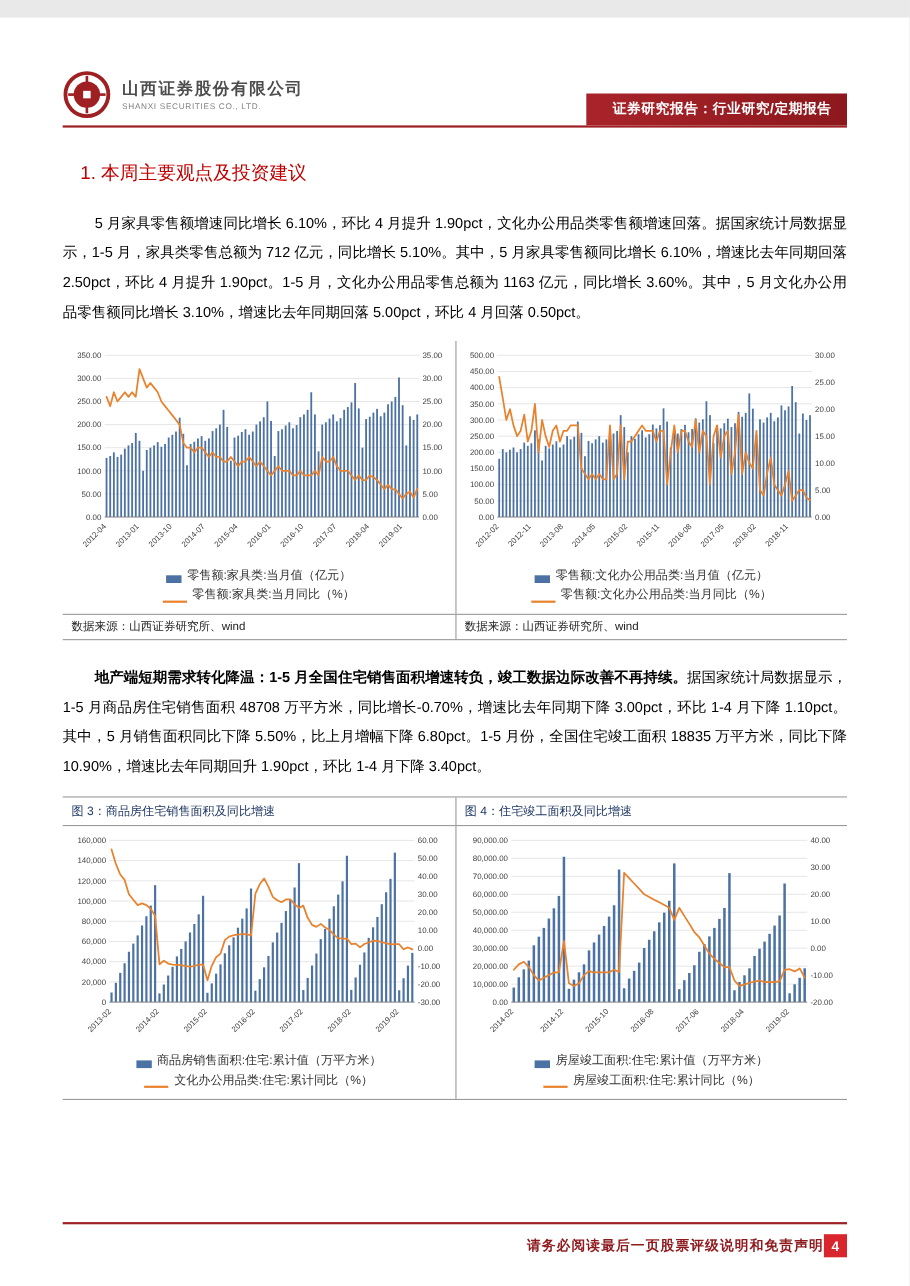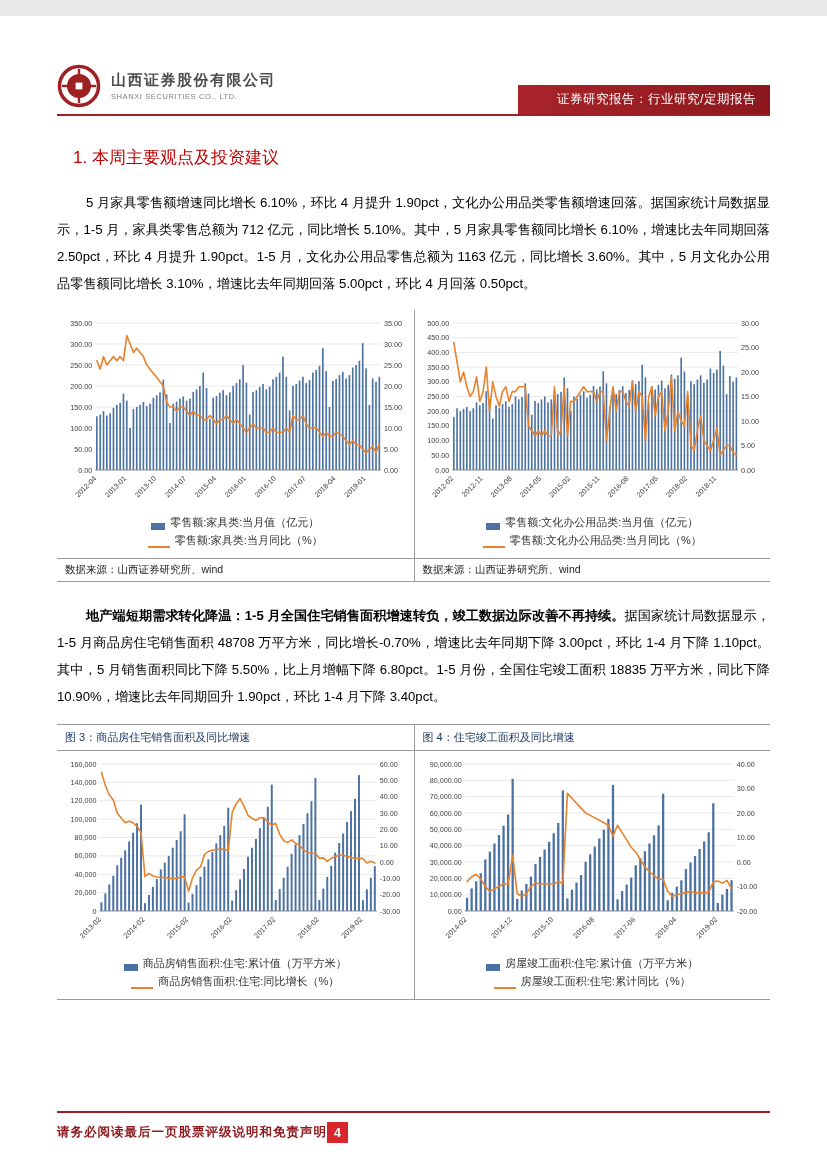--- a/index.html
+++ b/index.html
@@ -4,22 +4,22 @@
 <style>
   html,body{margin:0;padding:0;background:#e9e9e9;}
   .page{width:827px;height:1169px;margin:16px auto;background:#fff;position:relative;
         font-family:"Liberation Sans","DejaVu Sans",sans-serif;color:#111;
         box-sizing:border-box;padding:48px 57px 0;overflow:hidden;}
   
   .hdr{display:flex;justify-content:space-between;align-items:flex-end;border-bottom:2.5px solid #9E1F24;}
   .logo-block{display:flex;align-items:center;gap:10px;padding-bottom:6px;}
   .co-cn{font-size:15px;font-weight:bold;color:#4D4D4F;letter-spacing:1.5px;}
   .co-en{font-size:7.5px;color:#808285;letter-spacing:.6px;margin-top:2px;}
-  .banner{background:linear-gradient(90deg,#A8242A,#8C181D);color:#fff;font-weight:normal;
-          font-size:12.5px;padding:6px 14px 6px 39px;letter-spacing:.5px;white-space:nowrap;}
+  .banner{background:linear-gradient(90deg,#A8242A,#8C181D);color:#fff;font-weight:bold;
+          font-size:12.5px;padding:6px 14px 6px 24px;letter-spacing:.5px;white-space:nowrap;}
   
   .sec-title{margin:30px 0 0 16px;color:#C00000;font-size:17px;font-weight:normal;}
   
   .body-para{margin:20px 0 0;font-size:13.2px;line-height:2.05;text-align:justify;
              text-indent:2.2em;color:#000;}
   .body-para b{font-weight:bold;}
   
   .fig-block{margin-top:13px;}
   .fig-row{display:grid;grid-template-columns:1fr 1fr;}
   .fig-row>div:nth-child(2){border-left:1px solid #9a9a9a;}
@@ -30,21 +30,21 @@
   .bb{border-bottom:1px solid #9a9a9a;}
   .chart-cell{padding:6px 2px 4px;display:flex;flex-direction:column;align-items:center;}
   svg{font-family:inherit;display:block;}
   .legend{display:flex;flex-direction:column;align-items:center;gap:3px;margin:1px 0 6px;}
   .legend-row{display:flex;align-items:flex-end;gap:5px;font-size:11px;color:#333;}
   .sw-bar{width:14px;height:7px;background:#4C72A4;display:inline-block;}
   .sw-line{width:22px;height:2px;background:#E8822D;display:inline-block;}
   
   .ftr{position:absolute;left:57px;right:57px;bottom:42px;}
   .ftr-rule{border-top:2.5px solid #9E1F24;margin-bottom:9px;}
-  .ftr-row{display:flex;justify-content:flex-start;align-items:center;}
+  .ftr-row{display:flex;justify-content:flex-end;align-items:center;}
   .disclaimer{color:#8E1A1E;font-weight:bold;font-size:12.5px;letter-spacing:1px;}
   .page-num{background:#D9262C;color:#fff;width:21px;height:21px;display:flex;
             align-items:center;justify-content:center;font-size:12.5px;font-weight:bold;}
 </style>
 </head>
 <body>
 
 <div class="page">
 
   <header class="hdr">
@@ -476,21 +476,21 @@
             <text x="259.33857142857147" y="163" text-anchor="end" font-size="7.2" fill="#404040" transform="rotate(-45 259.33857142857147 163)">2018-02</text>
             <text x="302.93000000000006" y="163" text-anchor="end" font-size="7.2" fill="#404040" transform="rotate(-45 302.93000000000006 163)">2019-02</text>
           </svg>
         <div class="legend">
           <div class="legend-row">
               <span class="sw-bar"></span>
               <span>商品房销售面积:住宅:累计值（万平方米）</span>
             </div>
           <div class="legend-row">
               <span class="sw-line"></span>
-              <span>商品房销售面积:住宅:同比增长（%）</span>
+              <span>文化办公用品类:住宅:累计同比（%）</span>
             </div>
         </div>
       </div>
       <div class="chart-cell">
         <svg width="350" height="198">
             <line x1="47.800000000000004" x2="316.8" y1="7" y2="7" stroke="#D9D9D9" stroke-width="0.6"></line>
             <text x="44.800000000000004" y="9.5" text-anchor="end" font-size="7.2" fill="#404040">90,000.00</text>
             <line x1="47.800000000000004" x2="316.8" y1="23.333333333333332" y2="23.333333333333332" stroke="#D9D9D9" stroke-width="0.6"></line>
             <text x="44.800000000000004" y="25.833333333333332" text-anchor="end" font-size="7.2" fill="#404040">80,000.00</text>
             <line x1="47.800000000000004" x2="316.8" y1="39.666666666666664" y2="39.666666666666664" stroke="#D9D9D9" stroke-width="0.6"></line>

